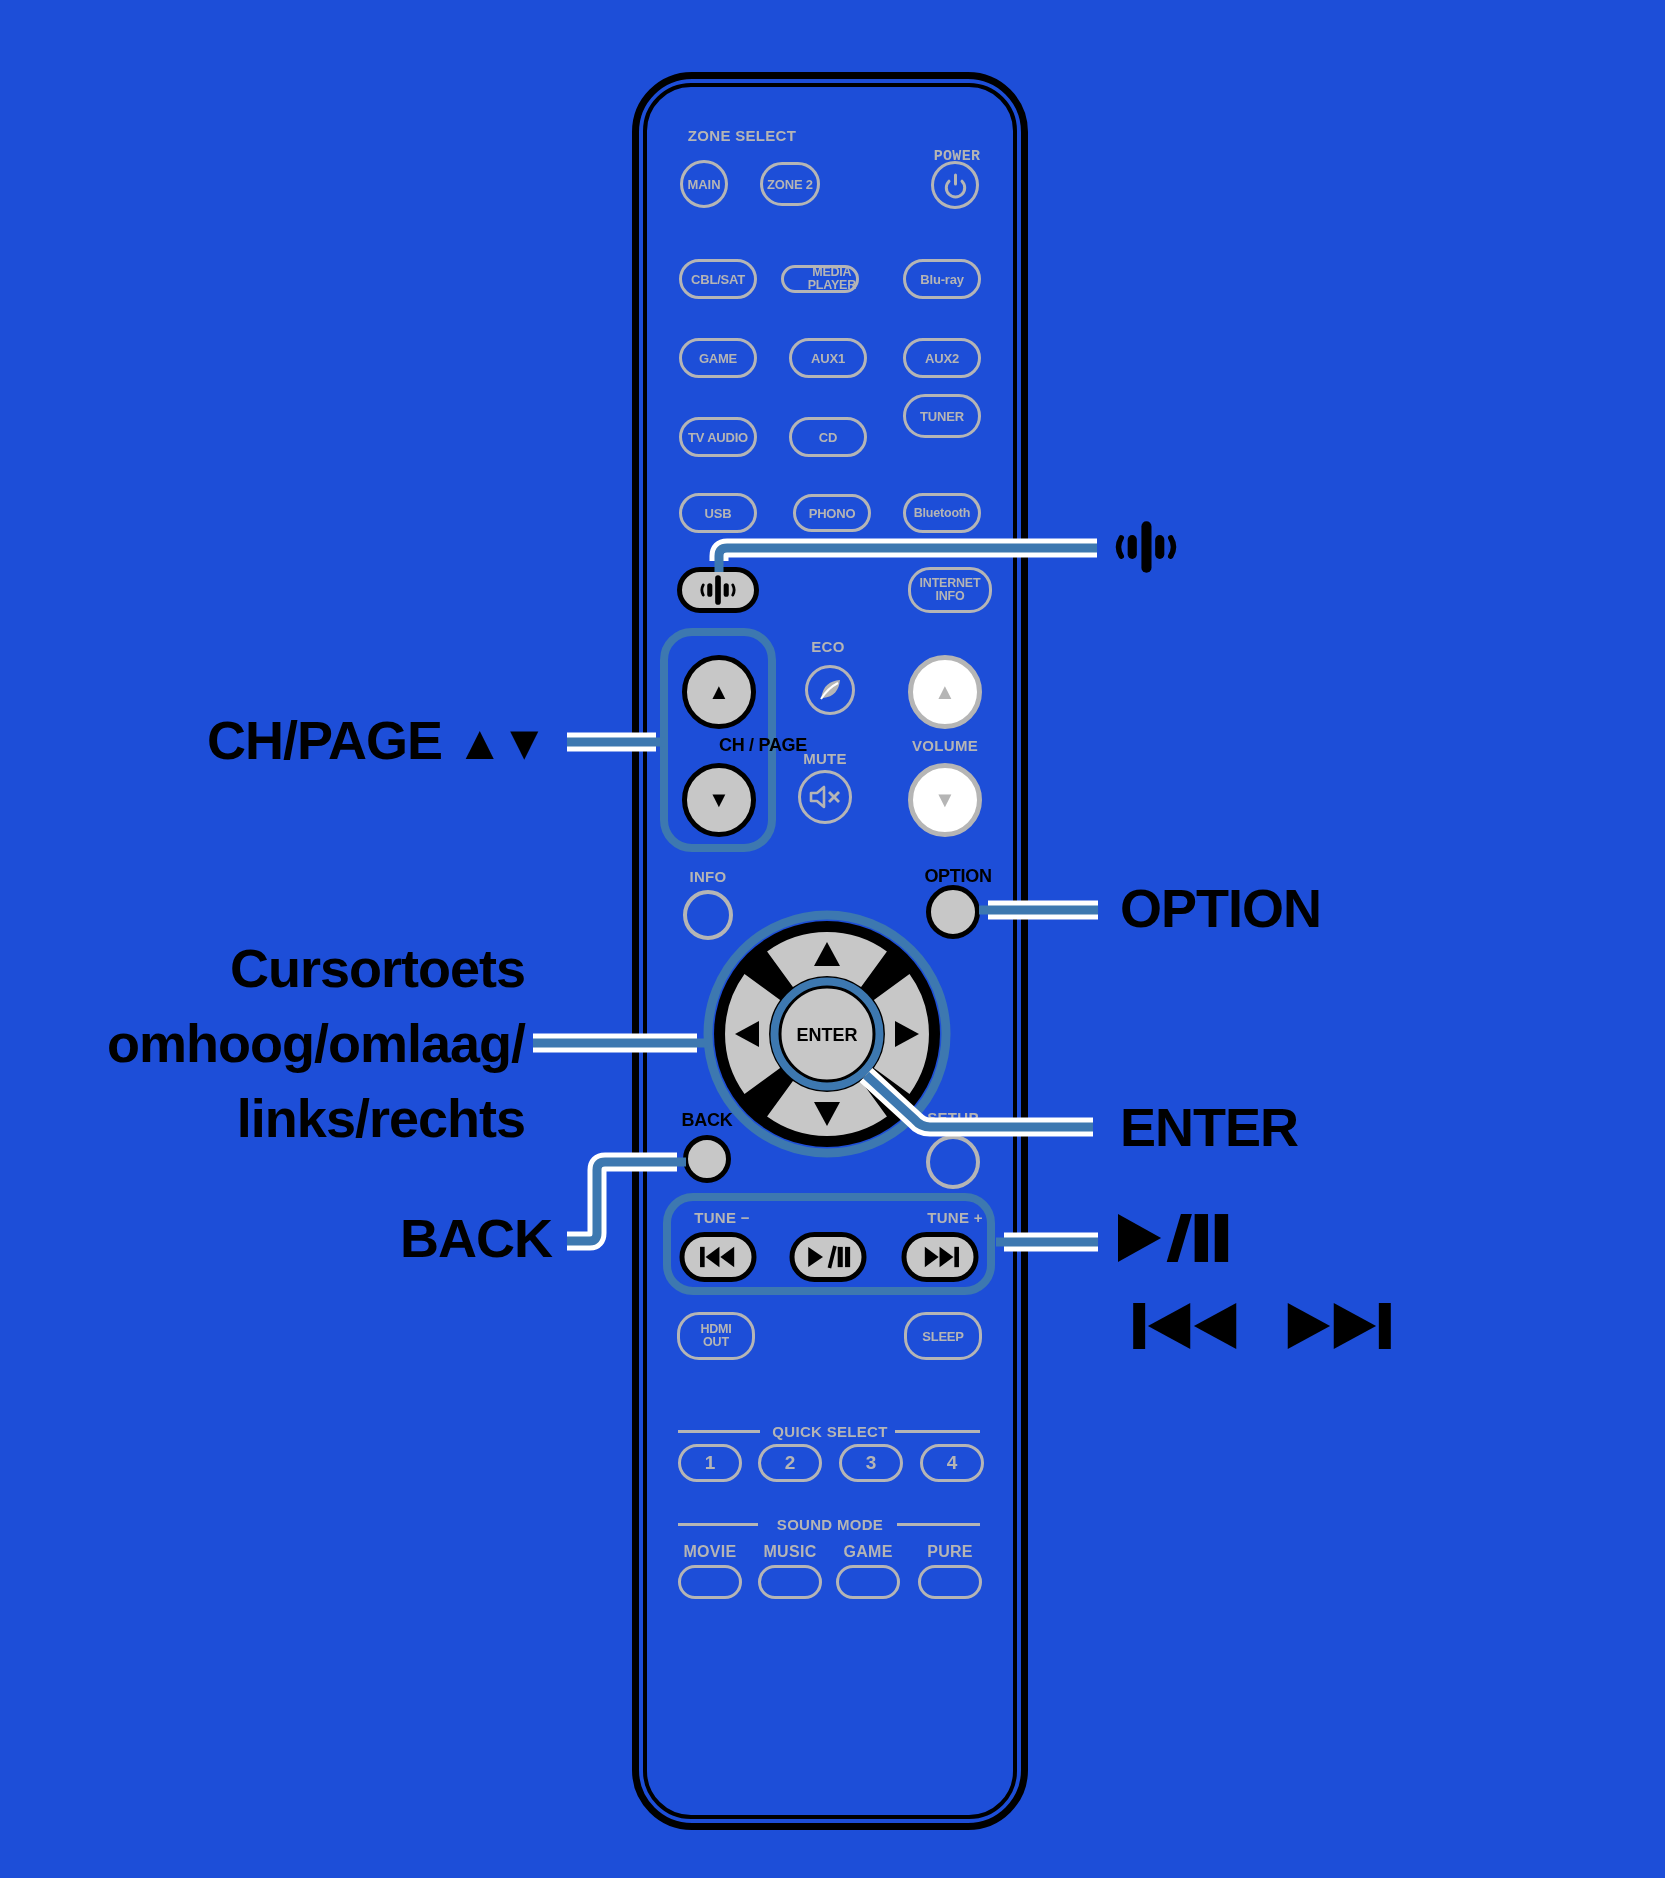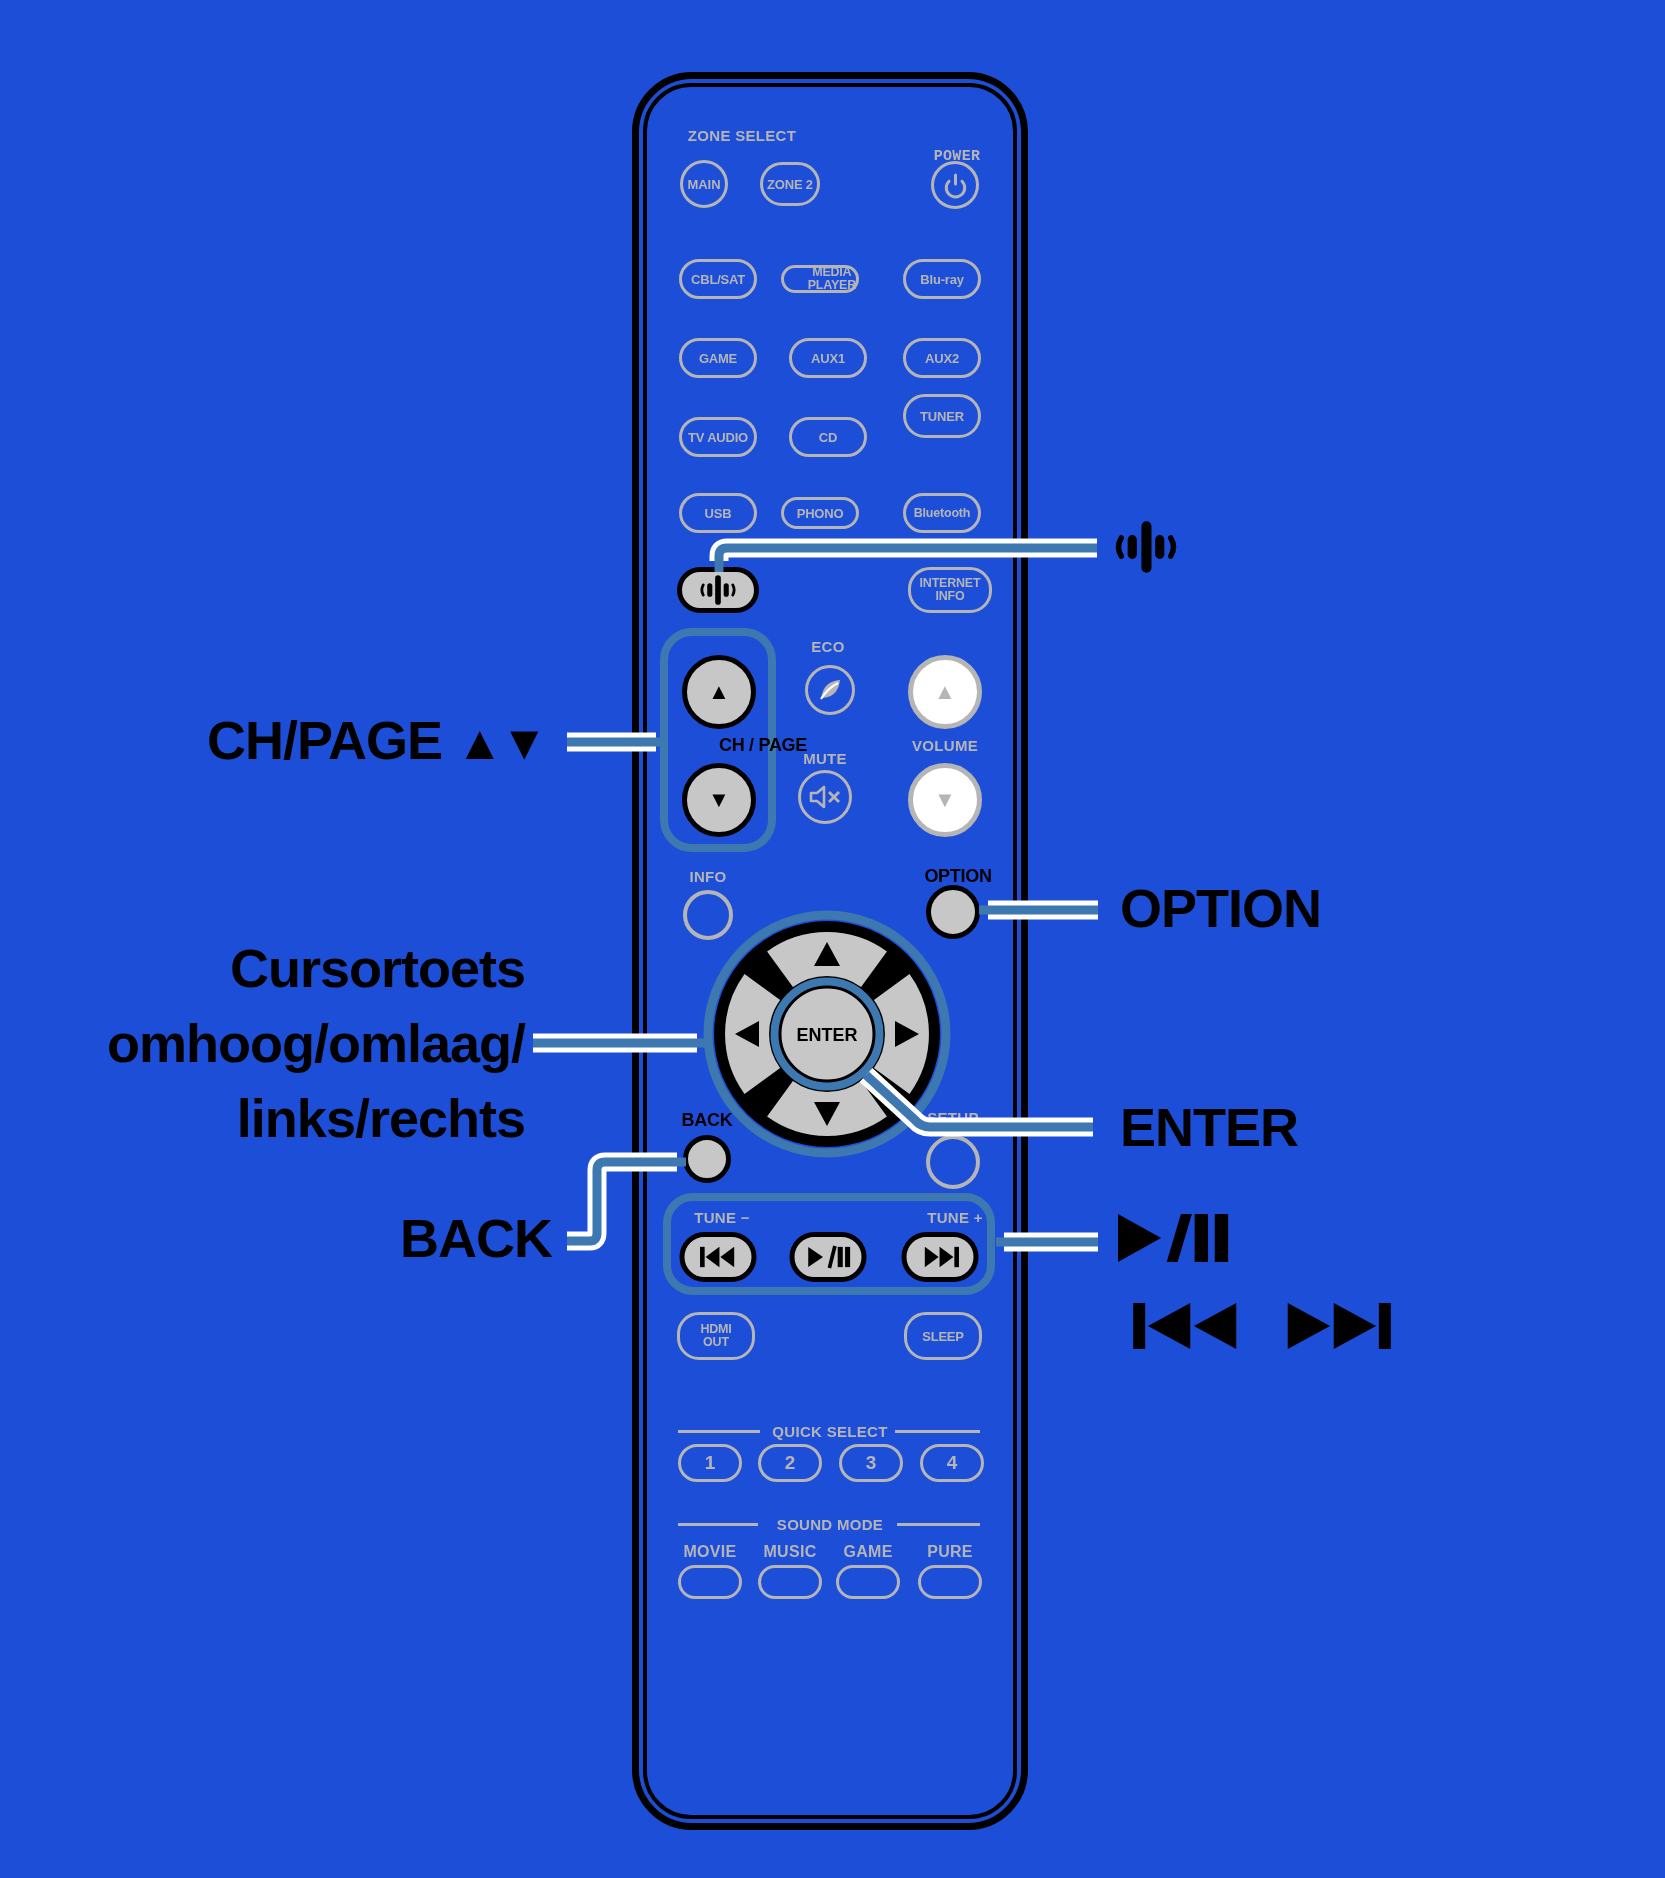--- a/index.html
+++ b/index.html
@@ -62,21 +62,21 @@
 
     <div class="c gpill" style="left:86px;top:286px;width:78px;height:40px;">GAME</div>
     <div class="c gpill" style="left:196px;top:286px;width:78px;height:40px;">AUX1</div>
     <div class="c gpill" style="left:310px;top:286px;width:78px;height:40px;">AUX2</div>
 
     <div class="c gpill" style="left:86px;top:365px;width:78px;height:40px;">TV AUDIO</div>
     <div class="c gpill" style="left:196px;top:365px;width:78px;height:40px;">CD</div>
     <div class="c gpill" style="left:310px;top:344px;width:78px;height:44px;">TUNER</div>
 
     <div class="c gpill" style="left:86px;top:441px;width:78px;height:40px;">USB</div>
-    <div class="c gpill" style="left:188px;top:441px;width:78px;height:32px;">PHONO</div>
+    <div class="c gpill" style="left:200px;top:441px;width:78px;height:38px;">PHONO</div>
     <div class="c gpill" style="left:310px;top:441px;width:78px;height:40px;font-size:12.5px;">Bluetooth</div>
 
     <div class="c kpill" style="left:86px;top:518px;width:82px;height:46px;">
       <svg width="44" height="34" viewBox="0 0 72 60">
         <path d="M10 21 Q5 30 10 39" fill="none" stroke="#000" stroke-width="5" stroke-linecap="round"></path>
         <rect x="17" y="18" width="9" height="24" rx="4.5" fill="#000"></rect>
         <rect x="31" y="4" width="10" height="52" rx="5" fill="#000"></rect>
         <rect x="46" y="18" width="9" height="24" rx="4.5" fill="#000"></rect>
         <path d="M62 21 Q67 30 62 39" fill="none" stroke="#000" stroke-width="5" stroke-linecap="round"></path>
       </svg>

